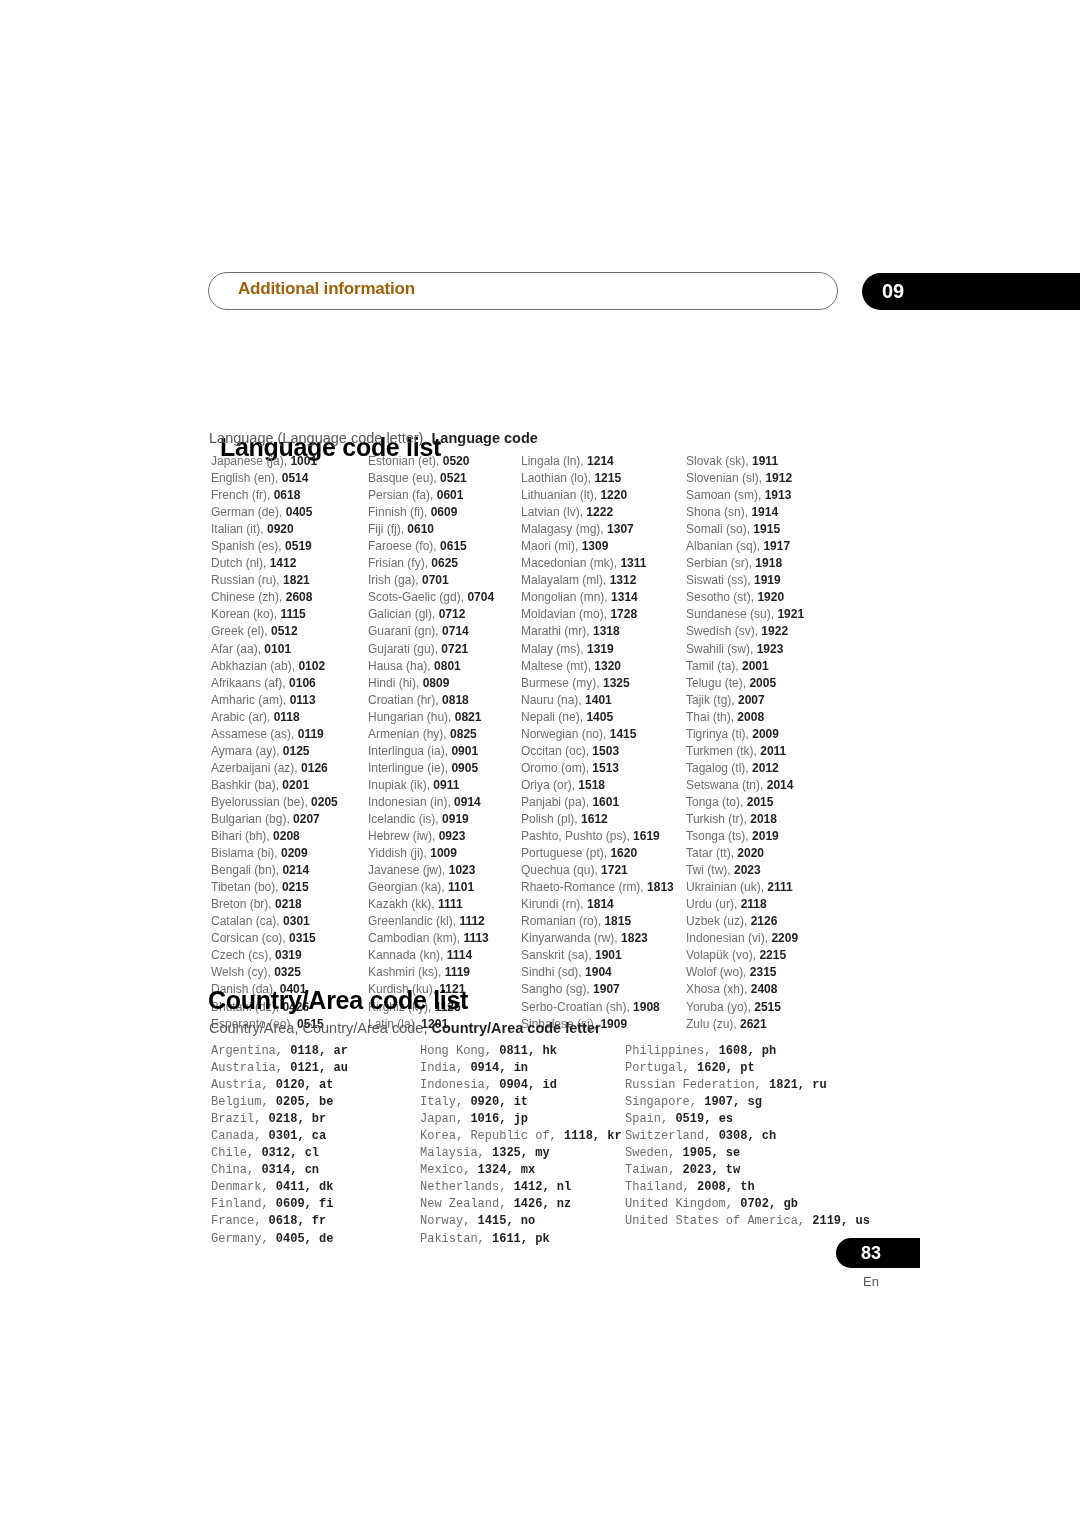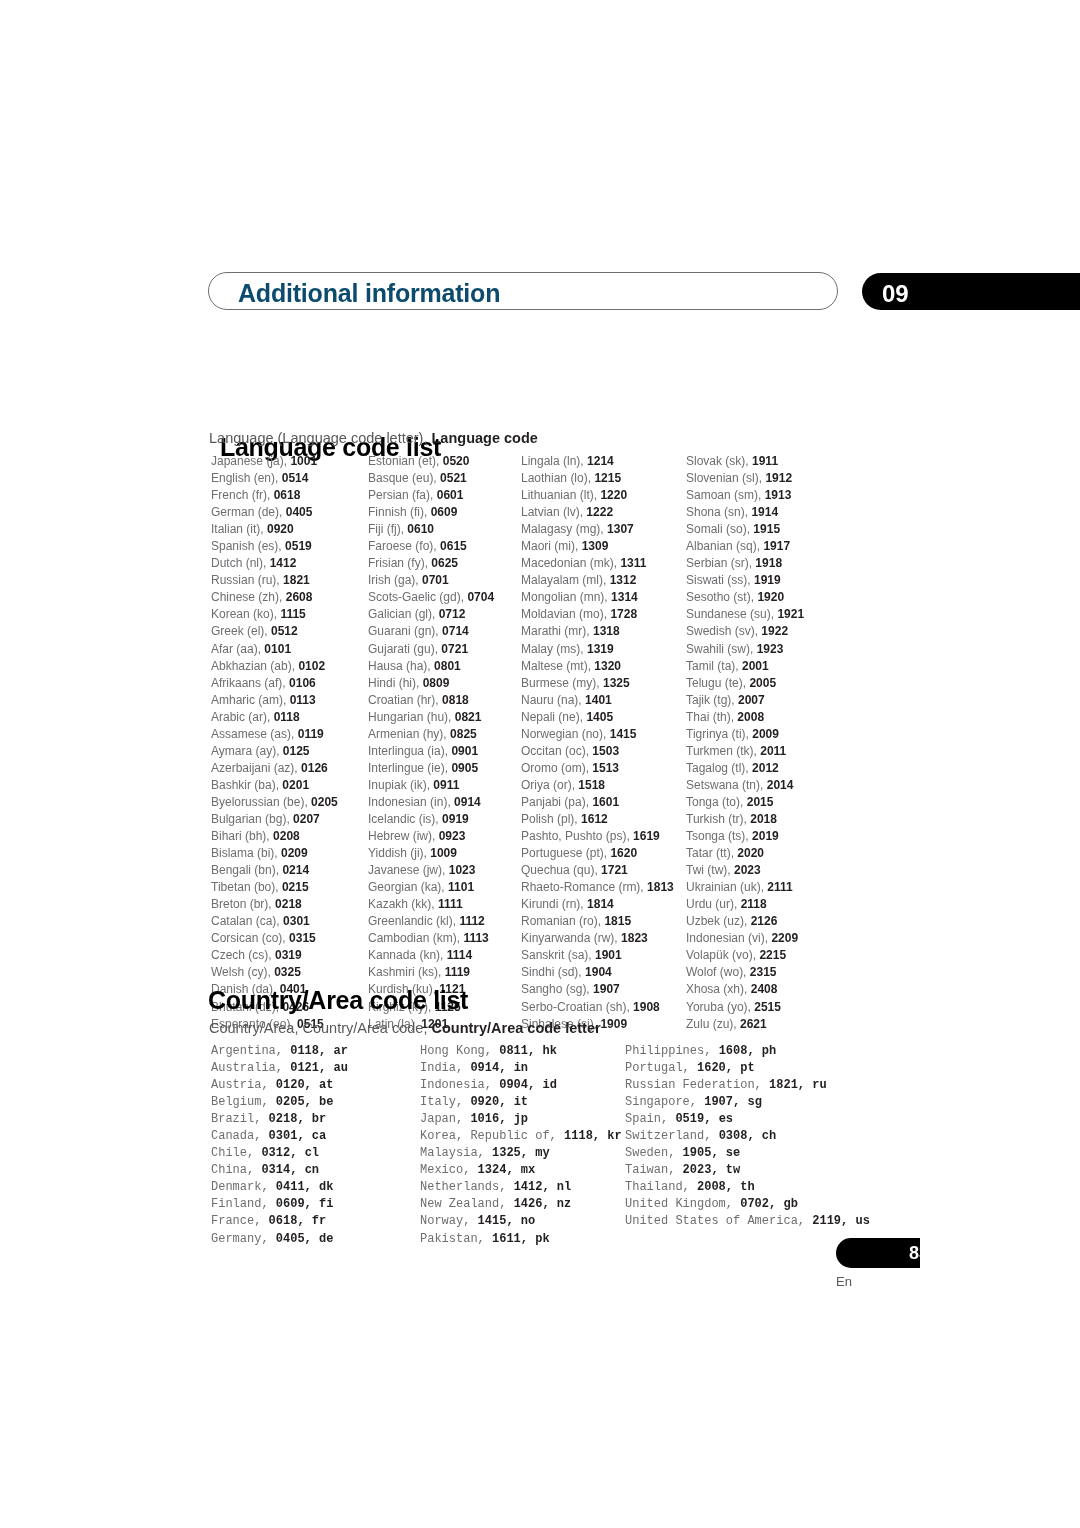--- a/index.html
+++ b/index.html
@@ -44,24 +44,24 @@
     box-sizing: border-box;
     border: 1.6px solid #bcbec0;
     border-radius: 19px;
     background: transparent;
     z-index: -1;
   }
   .header-title {
     position: absolute;
     left: 30px;
     top: 7px;
-    font-size: 25px;
+    font-size: 17px;
     font-weight: bold;
     letter-spacing: -0.2px;
-    color: #0c4a6e;
+    color: #a16207;
     white-space: nowrap;
   }
   .chapter-tab {
     position: absolute;
     left: 654px;
     top: 1px;
     width: 266px;
     height: 37px;
     background: #000000;
     border-top-left-radius: 19px;
@@ -75,21 +75,21 @@
     height: 37px;
     background: #c7c8ca;
     border-top-left-radius: 19px;
     border-bottom-left-radius: 19px;
     z-index: -1;
   }
   .chapter-num {
     position: absolute;
     left: 20px;
     top: 7px;
-    font-size: 24px;
+    font-size: 20px;
     font-weight: bold;
     color: #ffffff;
     letter-spacing: 0px;
   }
 
   
   .section-heading {
     position: absolute;
     font-size: 25px;
     font-weight: bold;
@@ -172,27 +172,27 @@
   }
   .page-number {
     position: absolute;
     left: 0;
     top: 5px;
     width: 70px;
     text-align: center;
     font-size: 18px;
     font-weight: bold;
     color: #ffffff;
-    padding-left: 48px;
   }
   .lang-indicator {
     position: absolute;
     left: 0;
     top: 36px;
     width: 70px;
+    text-align: center;
     font-size: 13px;
     color: #58595b;
   }
 </style>
 </head>
 <body>
 
 <div class="page-header">
   <div class="header-pill-shadow"></div>
   <div class="header-pill"></div>

